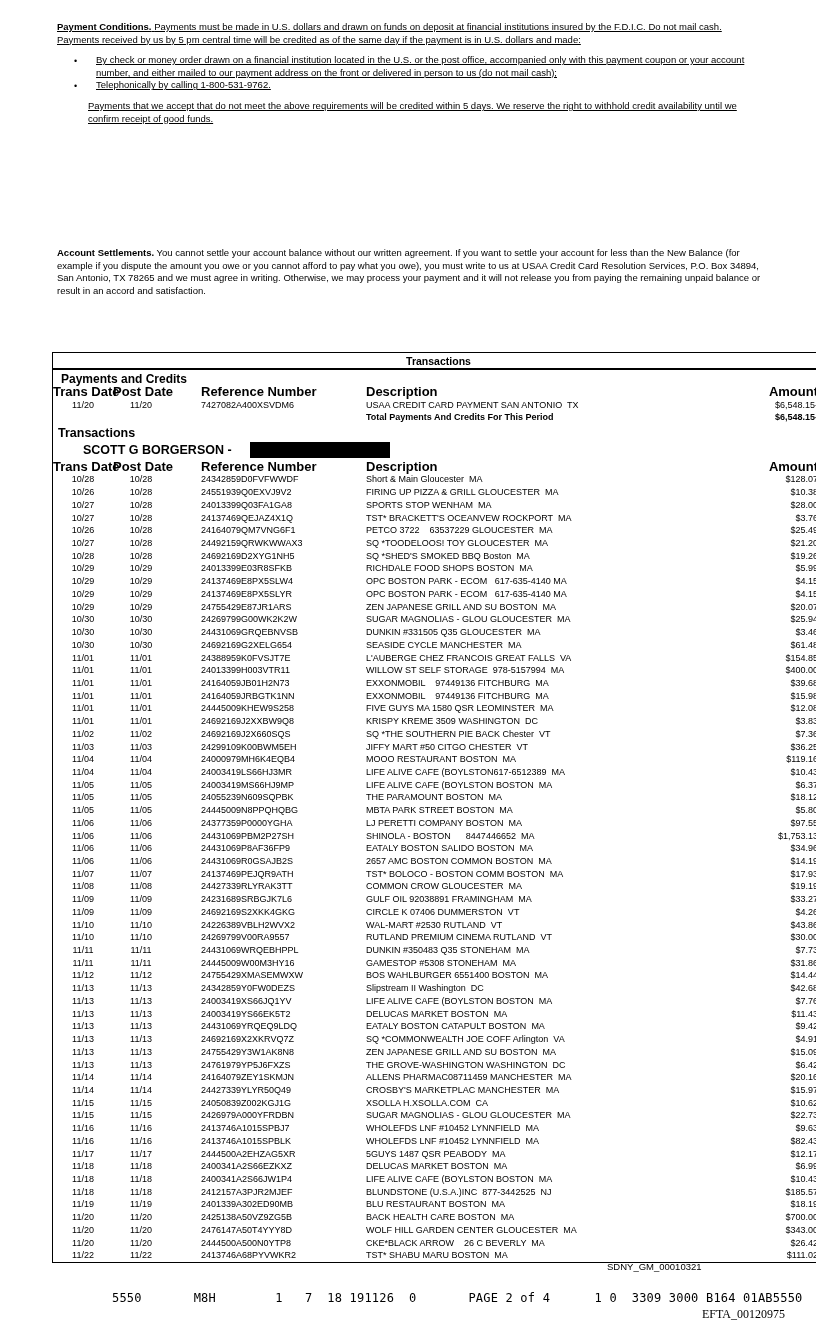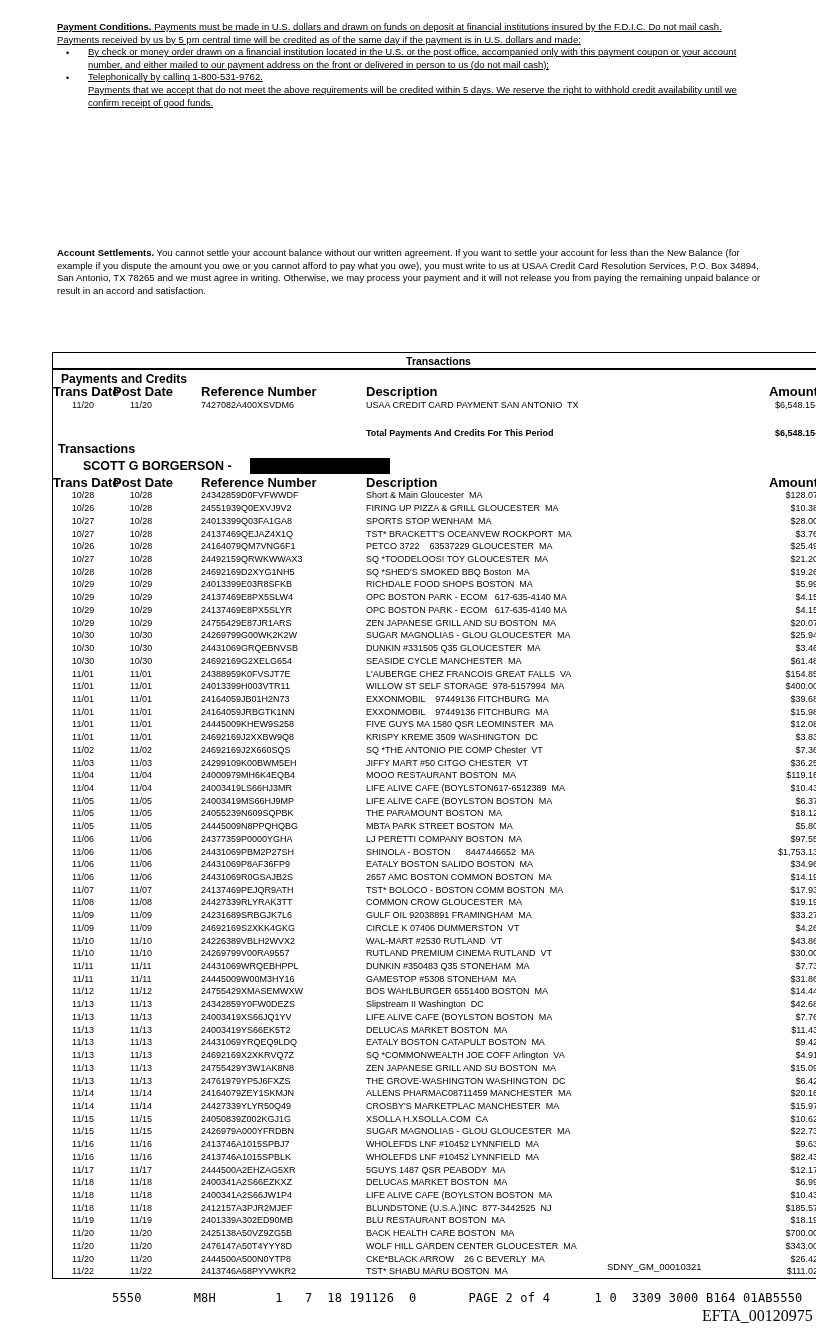--- a/index.html
+++ b/index.html
@@ -4,46 +4,46 @@
 <style>
   * { margin:0; padding:0; box-sizing:border-box; }
   html,body { background:#fff; }
   body {
     width:816px; height:1344px; position:relative;
     font-family:"Liberation Sans", sans-serif; color:#000;
   }
   .textblock { position:absolute; left:57px; width:706px; font-size:9.5px; line-height:12.6px; }
   #payment-conditions { top:21px;text-decoration:underline; }
   #account-settlements { top:199px;margin-top:48px; }
-  .bullets { list-style:none; margin:0; }
+  .bullets { list-style:none; margin:8px; }
   .bullets li { position:relative; padding-left:31px; }
   .bullets li::before { content:"\2022"; position:absolute; left:9px; top:1px; font-size:9px; }
   .continuation { margin-left:31px; }
 
   .txn-table {
     position:absolute; top:352px; left:52px; width:773px;
     border:1px solid #000;
   }
   .tbl-title { text-align:center; font-weight:bold; font-size:10.5px; padding:2px 0 1px; border-bottom:2px solid #000; }
   .sec-head { font-weight:bold; font-size:12px; padding:2px 0 0 8px; line-height:14px; }
   .grid-row { display:grid; grid-template-columns:60px 56px 197px 1fr 100px; }
   .hdr { font-weight:bold; font-size:13px; line-height:12.5px; }
   .row { font-size:9px; line-height:12.72px; }
   .c0, .c1 { text-align:center; white-space:pre; }
   .c2 { padding-left:32px; white-space:pre; }
   .c3 { white-space:pre; }
   .c4 { text-align:right; padding-right:6px; white-space:pre; }
-  .total-row .c3, .total-row .c4 { font-weight:bold;margin-top:16px; }
+  .total-row .c3, .total-row .c4 { font-weight:bold; }
   .sec-head2 { font-weight:bold; font-size:12.5px; padding:2px 0 0 5px; line-height:15px; }
   .cardholder { font-weight:bold; font-size:12.5px; padding:1px 0 2px 30px; line-height:17px; display:flex; align-items:center; gap:18px; }
   .redaction { display:inline-block; width:140px; height:16px; background:#000; }
 
   #doc-id { position:absolute; top:1261px; left:607px; font-size:9.5px; }
   #mono-line { position:absolute; top:1291px; left:112px; font-family:"DejaVu Sans Mono", monospace; font-size:12px; letter-spacing:0.2px; white-space:pre; }
-  #bates { position:absolute; top:1307px; left:702px; font-family:"Liberation Serif", serif; font-size:16px; }
+  #bates { position:absolute; top:1307px; left:702px; font-family:"Liberation Serif", serif; font-size:12px; }
 </style>
 </head>
 <body>
 
 <div class="textblock" id="payment-conditions">
   <p><b>Payment Conditions.</b> <span>Payments must be made in U.S. dollars and drawn on funds on deposit at financial institutions insured by the F.D.I.C. Do not mail cash. Payments received by us by 5 pm central time will be credited as of the same day if the payment is in U.S. dollars and made:</span></p>
   <ul class="bullets">
     <li>By check or money order drawn on a financial institution located in the U.S. or the post office, accompanied only with this payment coupon or your account number, and either mailed to our payment address on the front or delivered in person to us (do not mail cash);</li>
     <li>Telephonically by calling 1-800-531-9762.</li>
   </ul>
@@ -232,21 +232,21 @@
         <span class="c0">11/01</span>
         <span class="c1">11/01</span>
         <span class="c2">24692169J2XXBW9Q8</span>
         <span class="c3">KRISPY KREME 3509 WASHINGTON  DC</span>
         <span class="c4">$3.83</span>
       </div>
       <div class="grid-row row">
         <span class="c0">11/02</span>
         <span class="c1">11/02</span>
         <span class="c2">24692169J2X660SQS</span>
-        <span class="c3">SQ *THE ANTONIO PIE COMP Chester  VT</span>
+        <span class="c3">SQ *THE SOUTHERN PIE BACK Chester  VT</span>
         <span class="c4">$7.36</span>
       </div>
       <div class="grid-row row">
         <span class="c0">11/03</span>
         <span class="c1">11/03</span>
         <span class="c2">24299109K00BWM5EH</span>
         <span class="c3">JIFFY MART #50 CITGO CHESTER  VT</span>
         <span class="c4">$36.25</span>
       </div>
       <div class="grid-row row">

